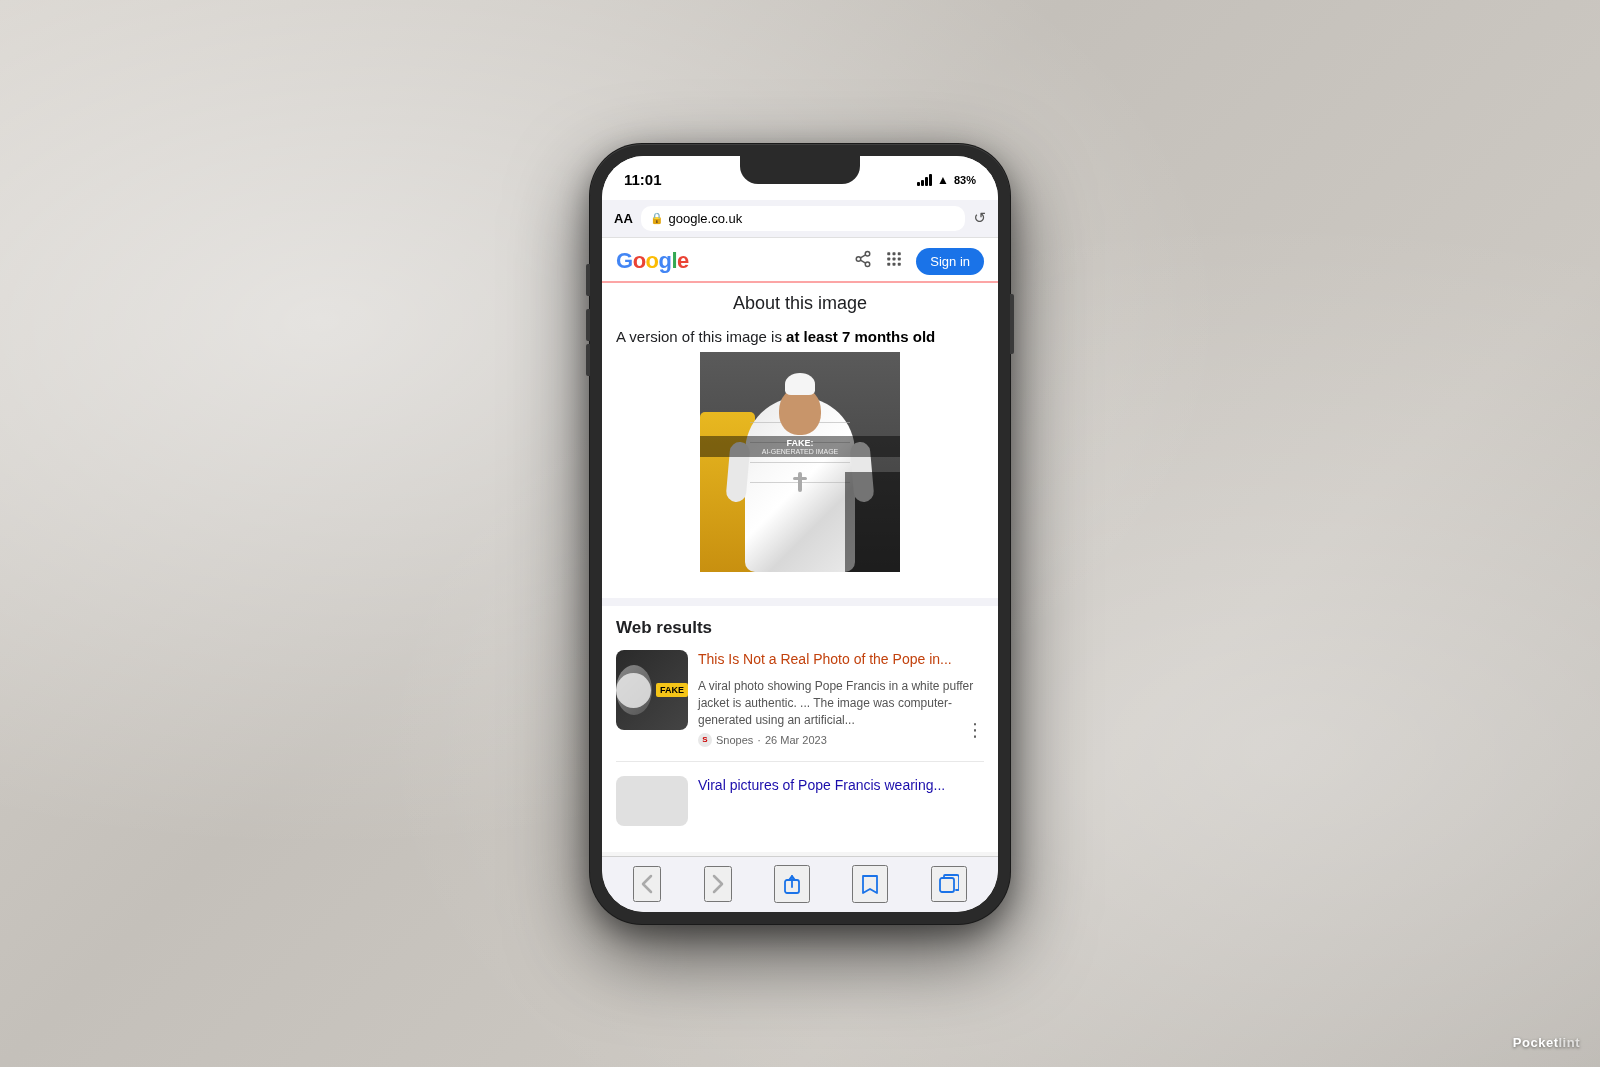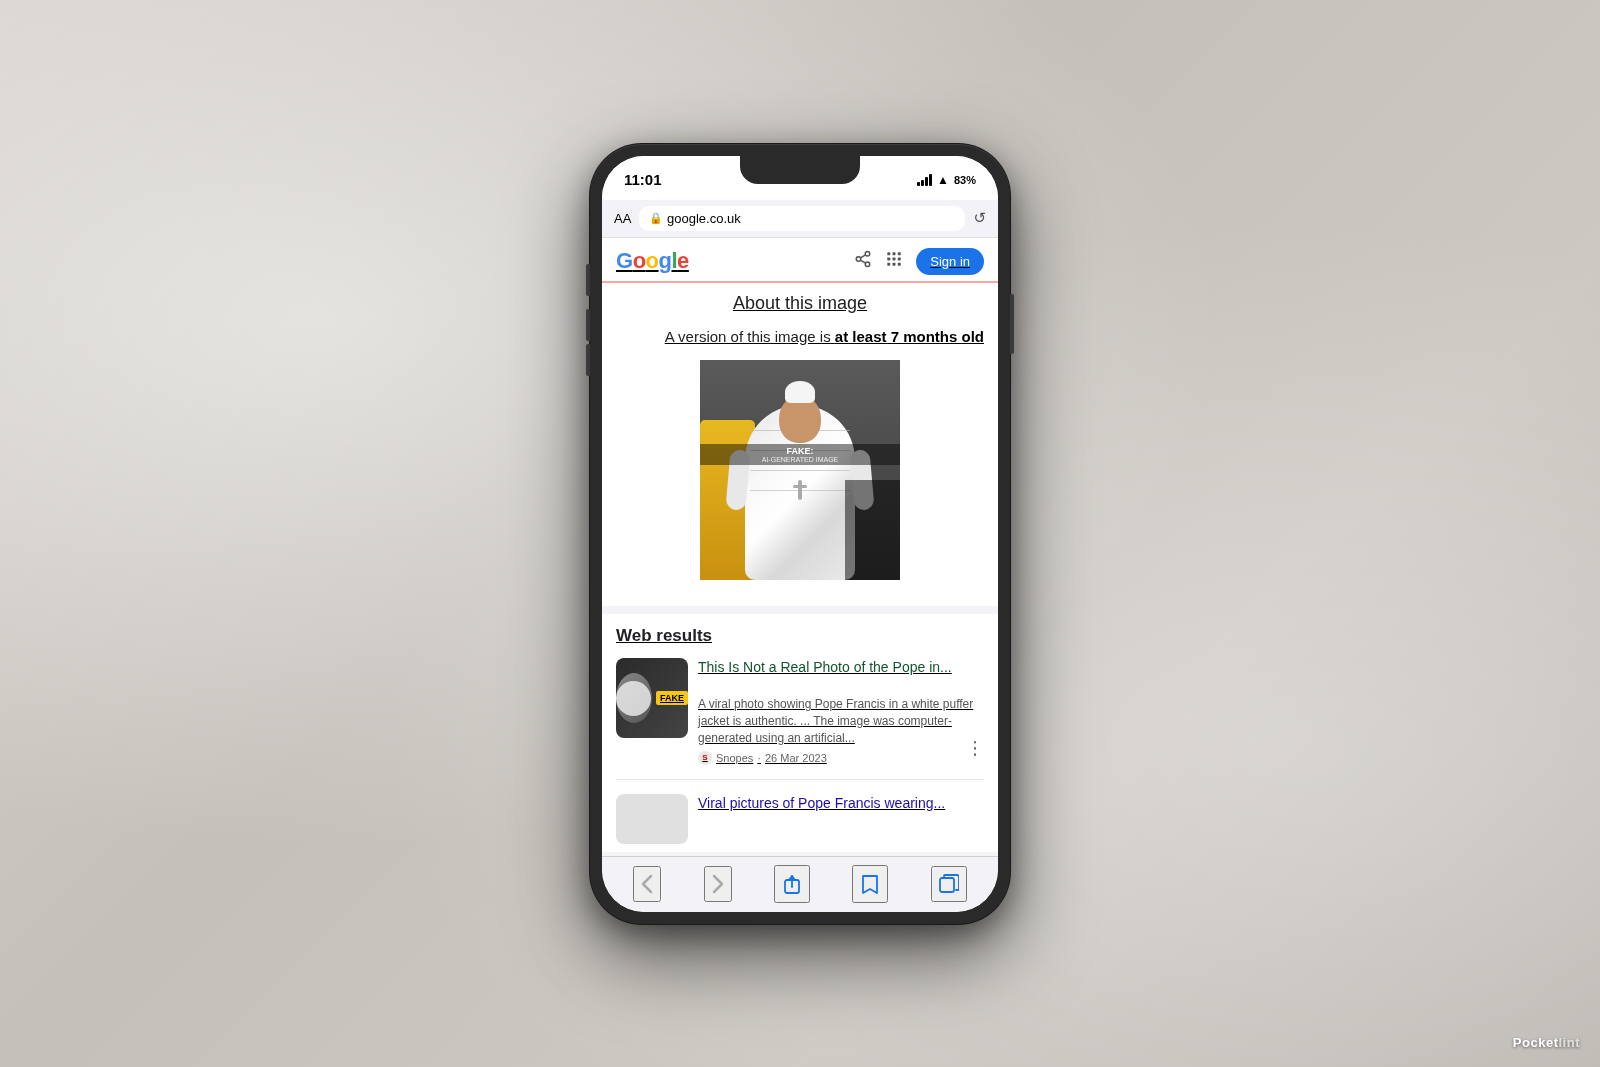--- a/index.html
+++ b/index.html
@@ -151,21 +151,21 @@
       padding: 6px 12px;
       display: flex;
       align-items: center;
       gap: 8px;
       border-bottom: 1px solid #e0e0e0;
     }
 
     .aa-label {
       font-size: 13px;
       color: #000;
-      font-weight: 400;
+      font-weight: 700;
     }
 
     .url-bar {
       flex: 1;
       background: #fff;
       border-radius: 10px;
       padding: 5px 10px;
       display: flex;
       align-items: center;
       gap: 4px;
@@ -183,21 +183,20 @@
       color: #555;
       cursor: pointer;
     }
 
     
     .page-content {
       background: #fff;
       height: calc(100% - 44px - 42px - 56px);
       overflow-y: auto;
       overflow-x: hidden;
-      text-decoration: underline;
     }
 
     .page-content::-webkit-scrollbar { display: none; }
 
     
     .google-header {
       display: flex;
       align-items: center;
       justify-content: space-between;
       padding: 10px 14px 6px;
@@ -249,22 +248,21 @@
       font-weight: 400;
       color: #202124;
       text-align: center;
       margin-bottom: 12px;
     }
 
     .about-text {
       font-size: 15px;
       color: #202124;
       line-height: 1.5;
-      margin-bottom: 12px;
-      text-align: right;
+      margin-bottom: 4px;
     }
 
     .about-text strong {
       font-weight: 700;
       color: #000;
     }
 
     
     .image-preview {
       width: 200px;
@@ -330,22 +328,22 @@
       border-radius: 2px;
     }
 
     .result-content {
       flex: 1;
     }
 
     .result-title {
       font-size: 14px;
       font-weight: 500;
-      color: #14532d;
-      margin-bottom: 20px;
+      color: #c2410c;
+      margin-bottom: 10px;
       line-height: 1.3;
     }
 
     .result-snippet {
       font-size: 12px;
       color: #555;
       line-height: 1.4;
       margin-bottom: 4px;
     }
 

